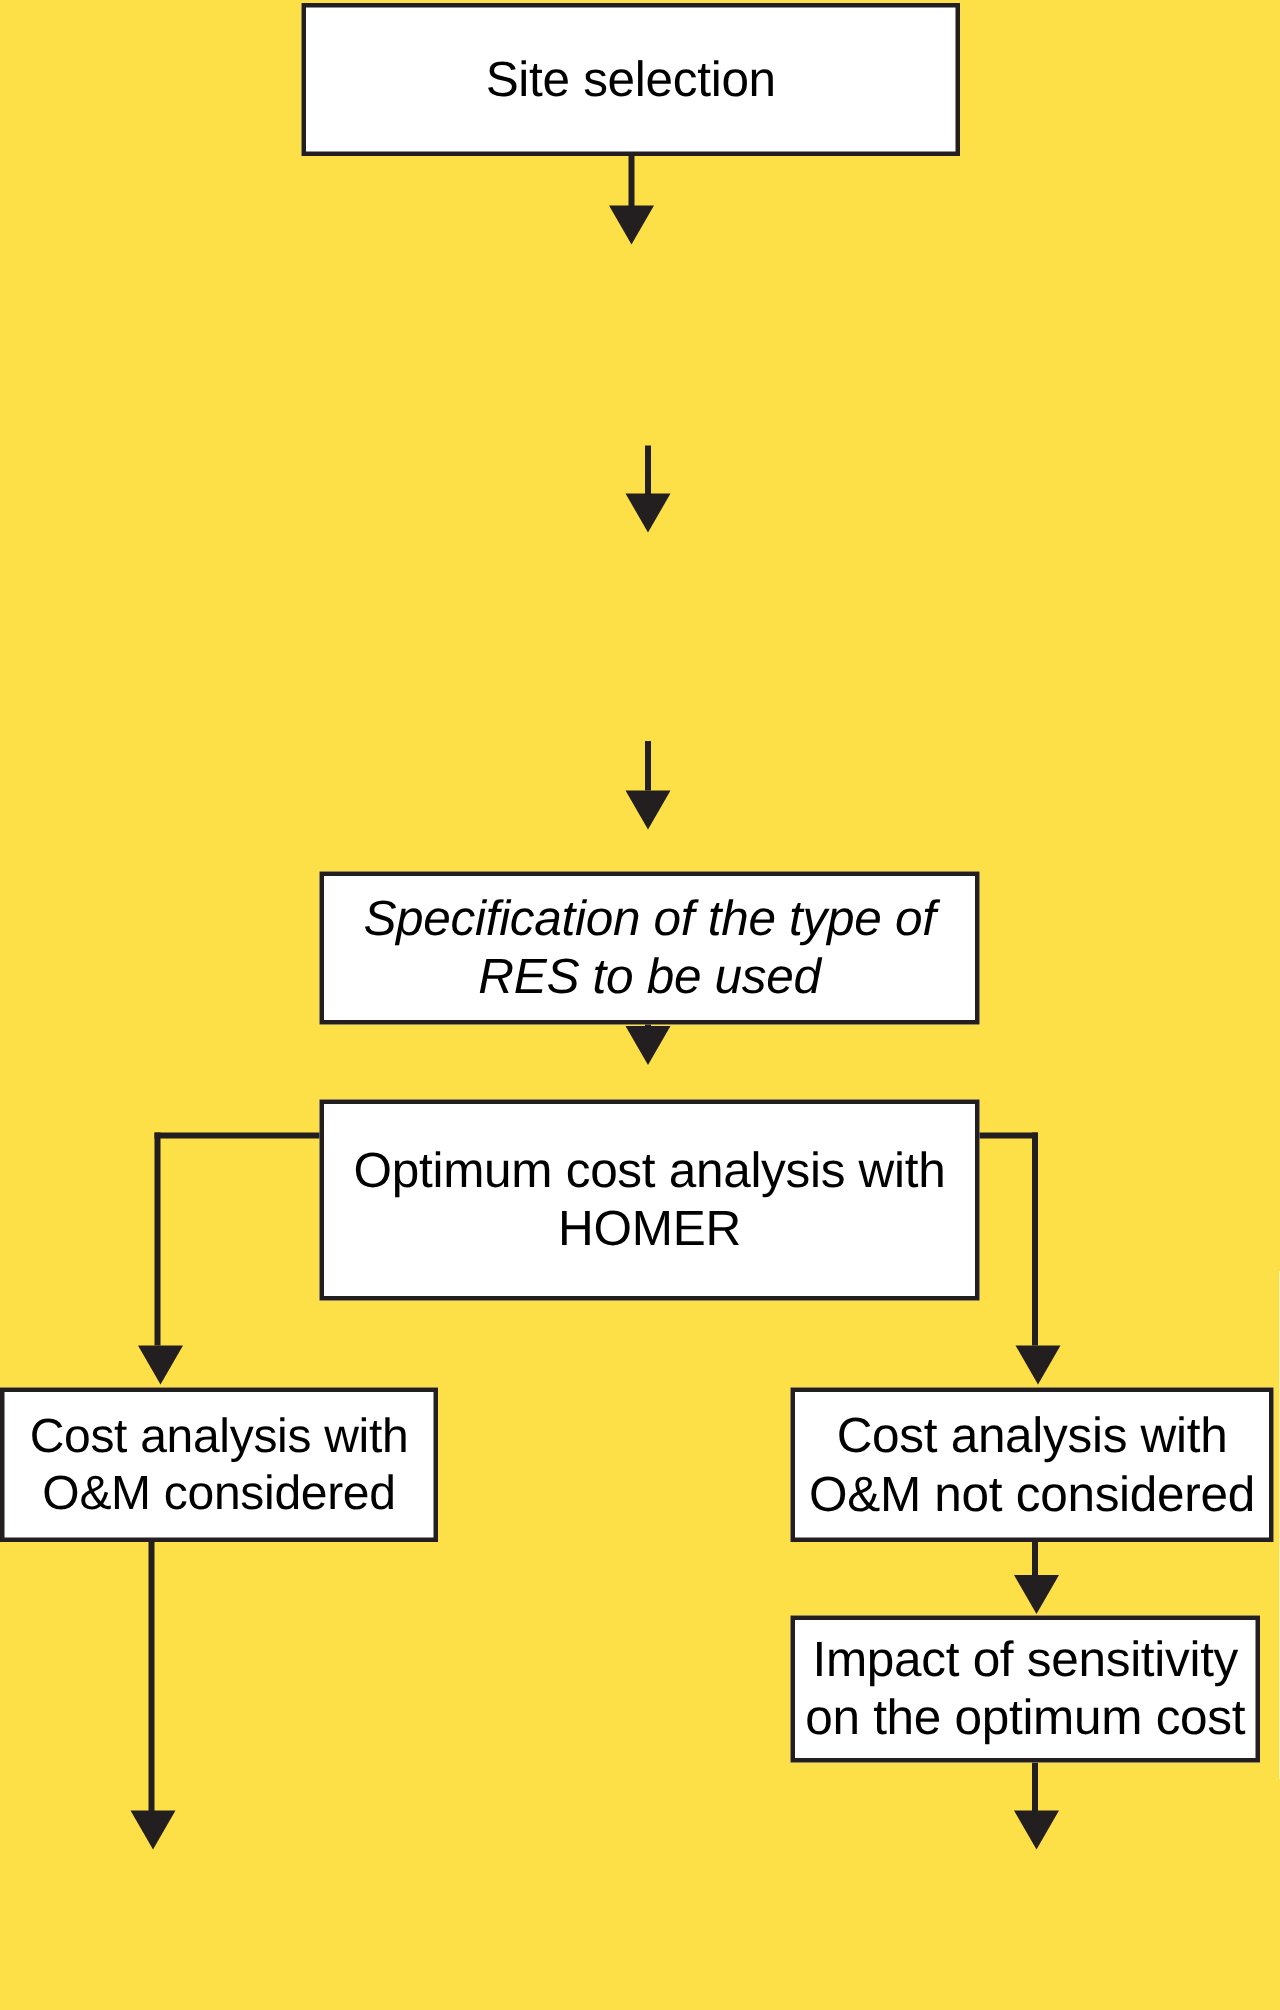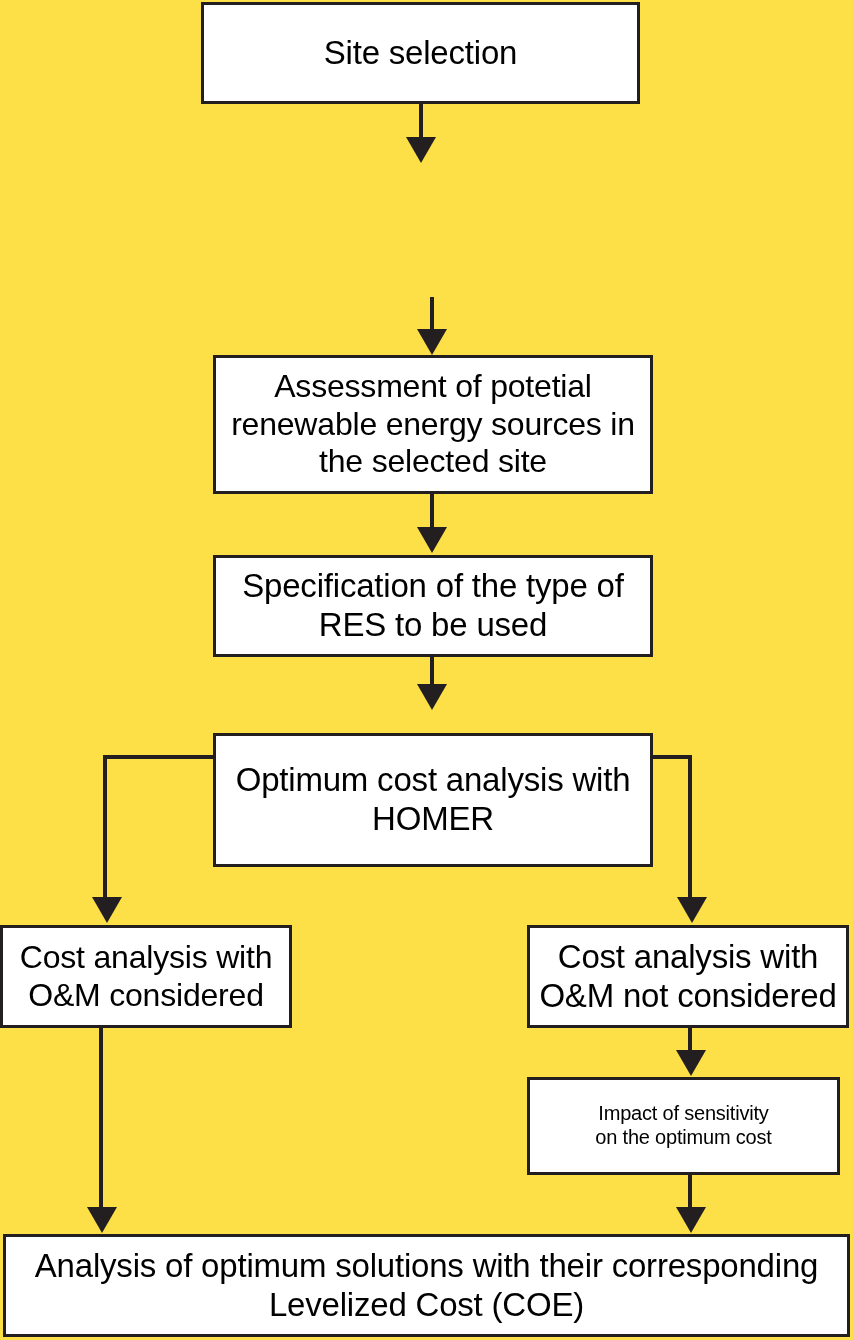--- a/index.html
+++ b/index.html
@@ -36,30 +36,30 @@
     padding: 0 6px;
     box-sizing: border-box;
     line-height: 1.18;
     white-space: pre-line;
     font-size: 33px;
     letter-spacing: -0.2px;
   }
   .n1  { left: 201px; top: 2px;    width: 439px; height: 102px; }
   .n2  { left: 201px; top: 163px;  width: 439px; height: 134px; }
   .n3  { left: 213px; top: 355px;  width: 440px; height: 139px; }
-  .n4  { left: 213px; top: 555px;  width: 440px; height: 102px; }
+  .n4  { left: 213px; top: 581px;  width: 440px; height: 102px; font-style: italic; }
   .n5  { left: 213px; top: 709px;  width: 440px; height: 134px; margin-top: 24px; }
   .n6  { left: 0px;   top: 925px;  width: 292px; height: 103px; }
   .n7  { left: 527px; top: 925px;  width: 322px; height: 103px; }
   .n8  { left: 527px; top: 1077px; width: 313px; height: 98px;  }
   .n9  { left: 3px;   top: 1234px; width: 847px; height: 103px; }
 
   .n3 .label { font-size: 32px; }
   .n6 .label { font-size: 32px; }
-  .n8 .label { font-size: 20px; }
+  .n8 .label { font-size: 33px; }
   .n9 .label { font-size: 33px; }
 
   
   .vline {
     position: absolute;
     width: 4px;
     background: #231f20;
     z-index: 1;
   }
   .hline {
@@ -110,25 +110,20 @@
   <div class="arrowhead" style="left:87px; top:1207px;"></div>
 
   <div class="vline" style="left:688px; top:1175px; height:33px;"></div>
   <div class="arrowhead" style="left:676px; top:1207px;"></div>
 
   <div class="node n1">
     <span class="label">Site selection</span>
   </div>
 
 
-  <div class="node n3">
-    <span class="label">Assessment of potetial
-renewable energy sources in
-the selected site</span>
-  </div>
 
   <div class="node n4">
     <span class="label">Specification of the type of
 RES to be used</span>
   </div>
 
   <div class="node n5">
     <span class="label">Optimum cost analysis with
 HOMER</span>
   </div>
@@ -141,18 +136,14 @@
   <div class="node n7">
     <span class="label">Cost analysis with
 O&amp;M not considered</span>
   </div>
 
   <div class="node n8">
     <span class="label">Impact of sensitivity
 on the optimum cost</span>
   </div>
 
-  <div class="node n9">
-    <span class="label">Analysis of optimum solutions with their corresponding
-Levelized Cost (COE)</span>
-  </div>
 
 </div>
 
 </body></html>

